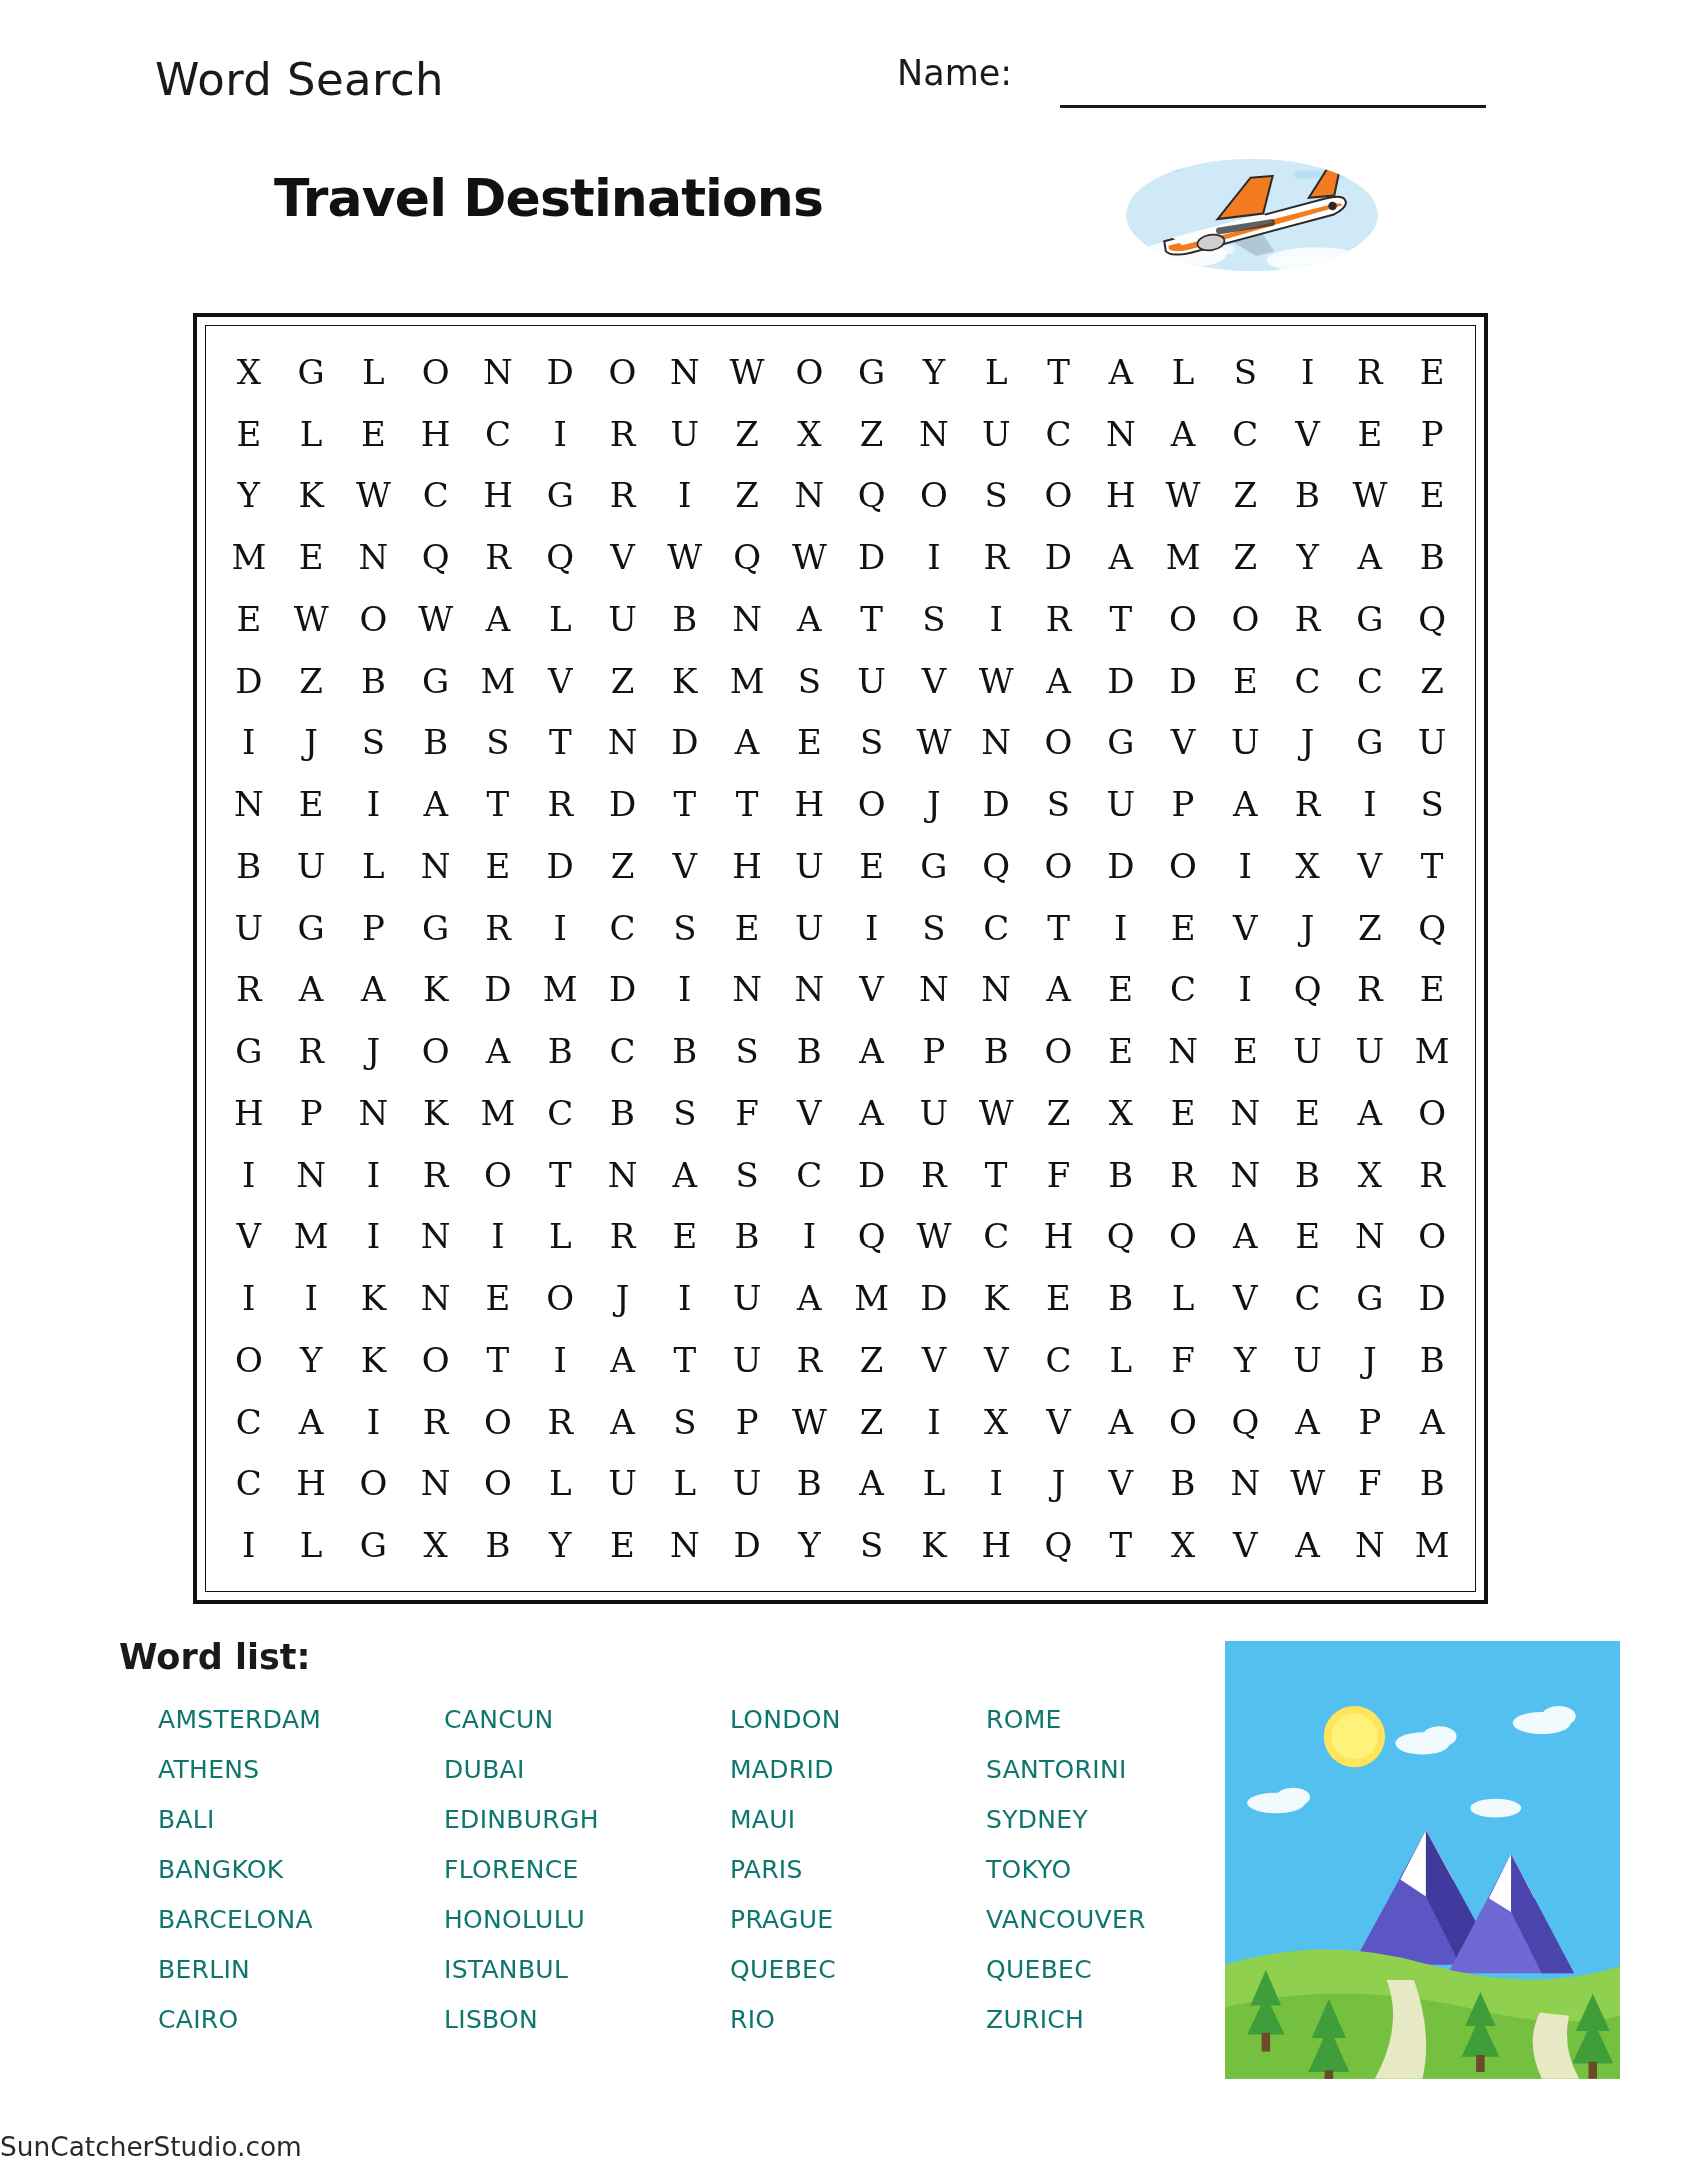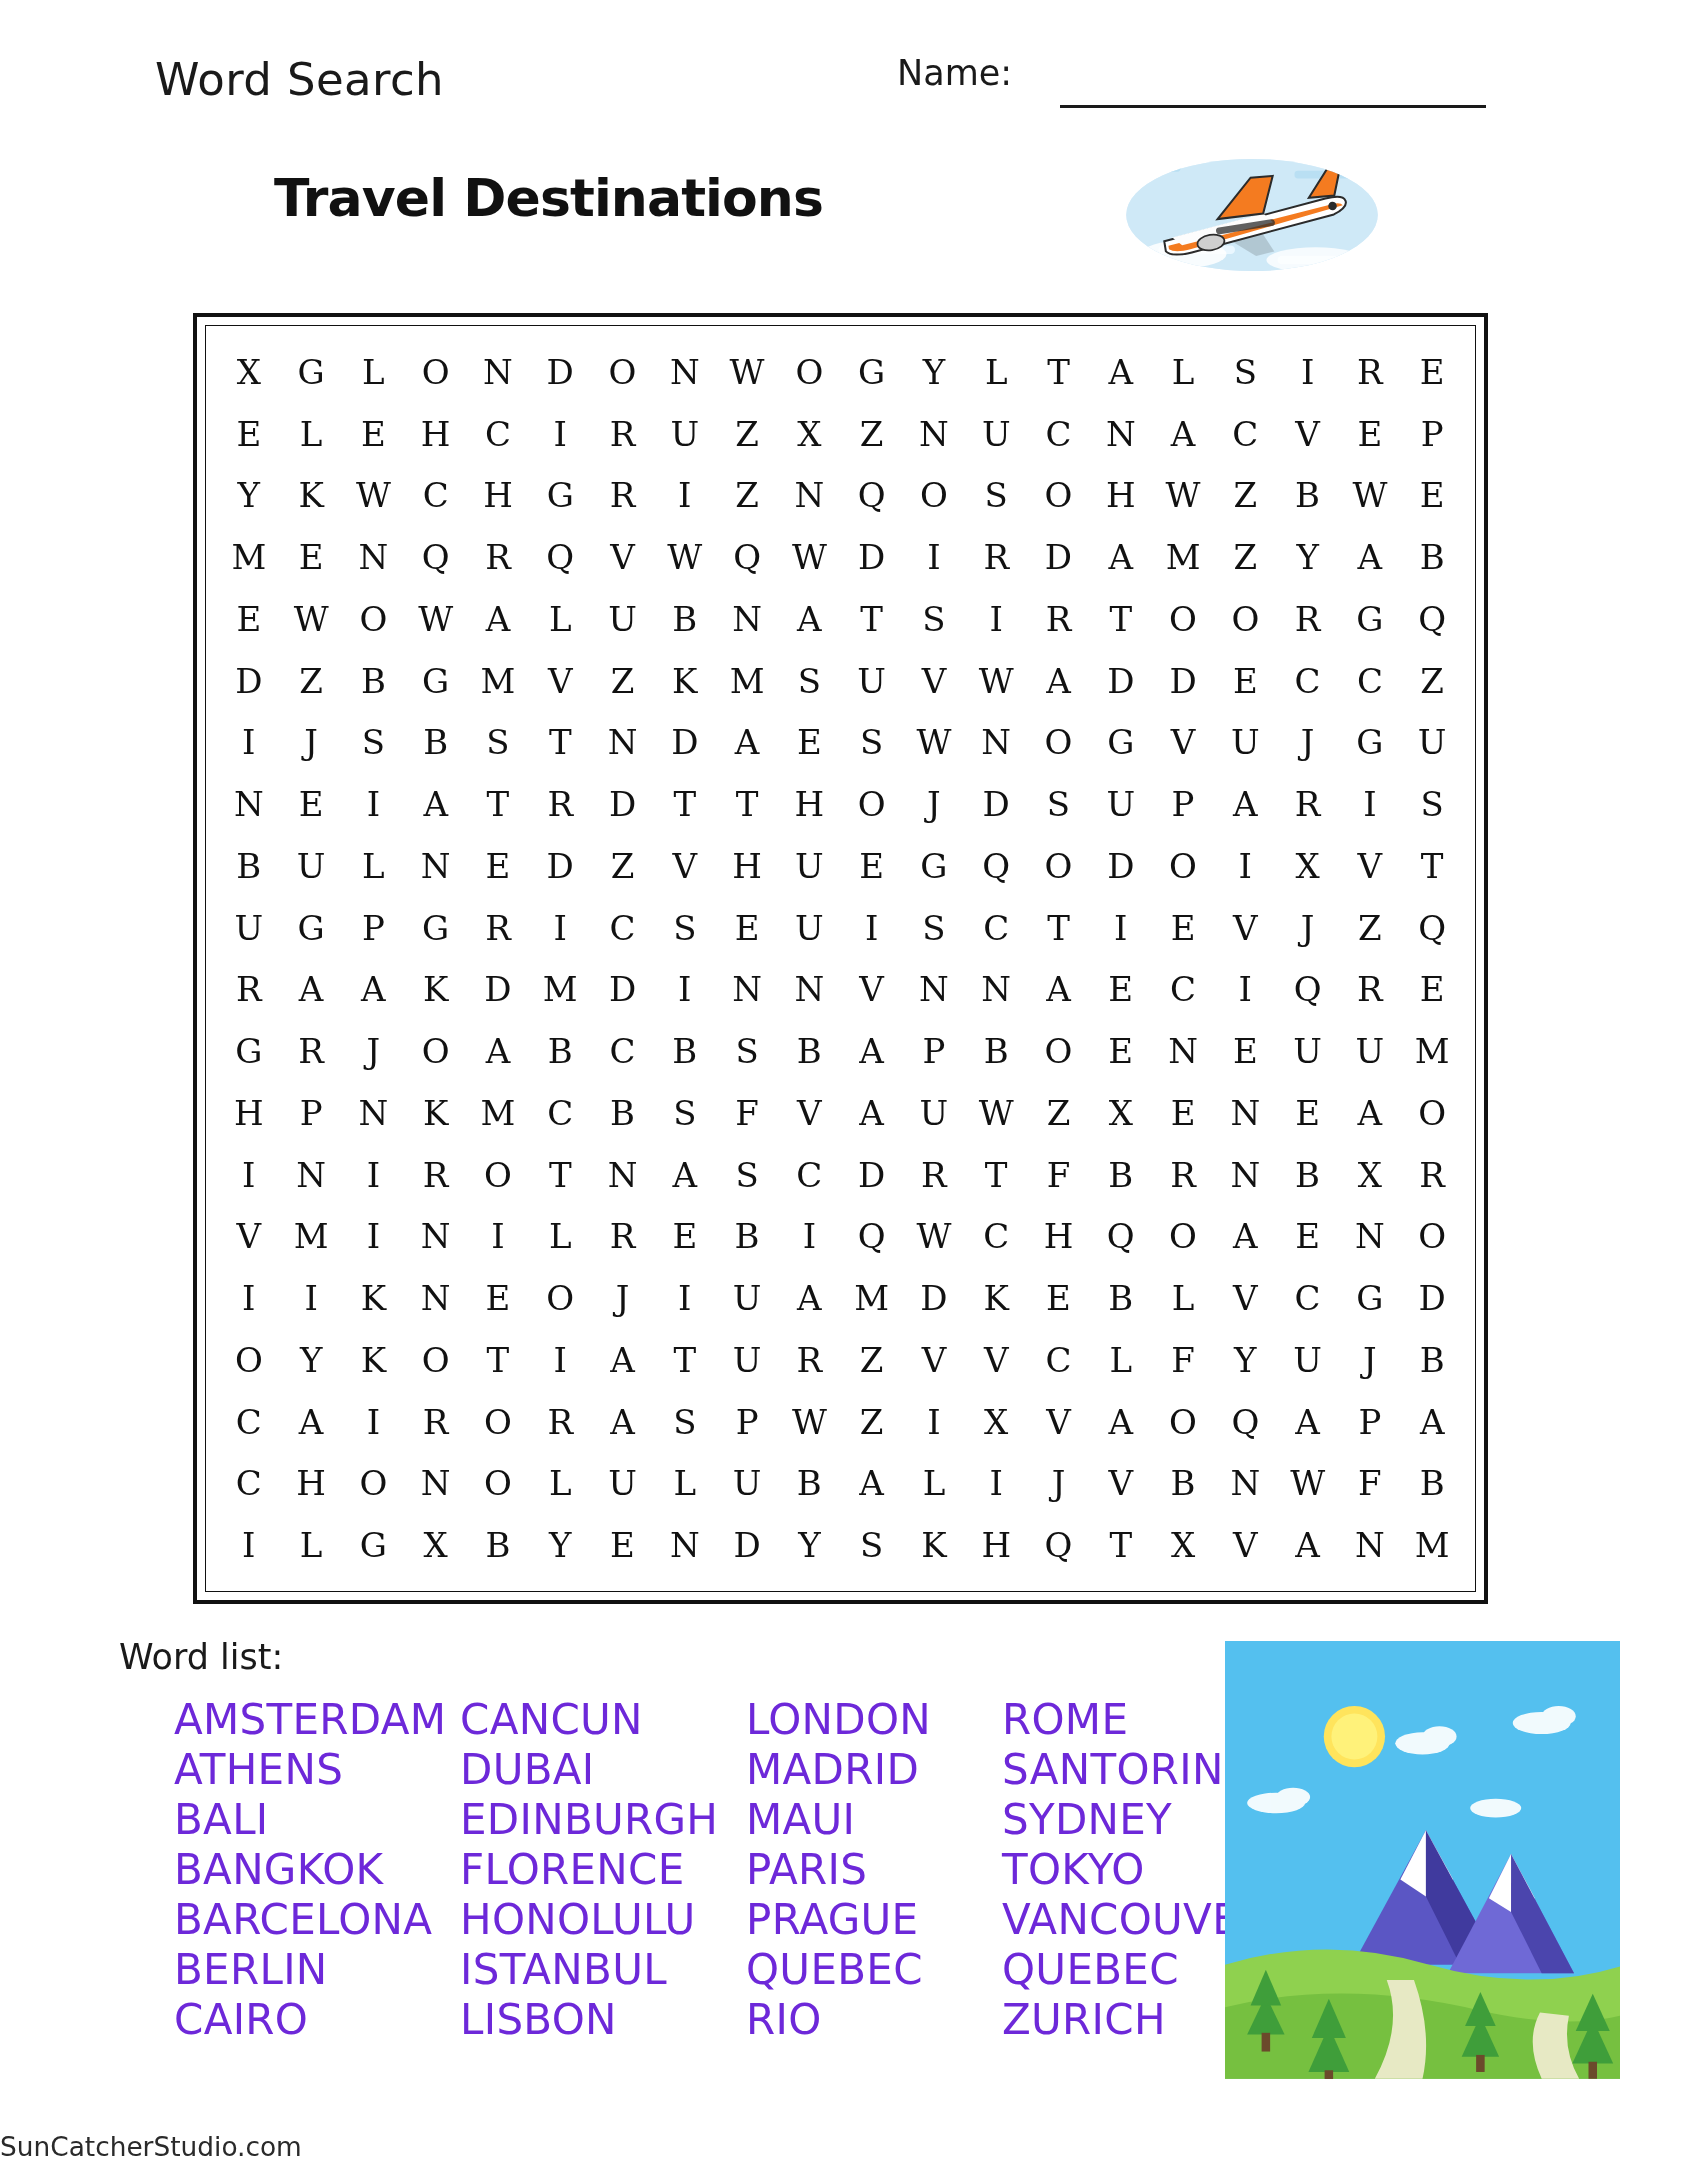--- a/index.html
+++ b/index.html
@@ -103,37 +103,37 @@
     text-align: center;
   }
 
   
   .wordlist-title {
     position: absolute;
     left: 119px;
     top: 1637px;
     font-size: 35px;
     color: #1a1a1a;
+    font-weight: bold;
   }
   .wordlist {
     position: absolute;
     left: 158px;
     top: 1695px;
     width: 1065px;
     display: grid;
     grid-template-columns: 286px 286px 256px 273px;
     row-gap: 0px;
   }
   .word {
-    font-size: 42px;
+    font-size: 25px;
     line-height: 50px;
-    color: #6d28d9;
+    color: #0f766e;
     letter-spacing: 0.3px;
     white-space: nowrap;
-    margin-left: 16px;
   }
 
   
   .landscape {
     position: absolute;
     left: 1225px;
     top: 1641px;
     width: 395px;
     height: 438px;
     overflow: hidden;

